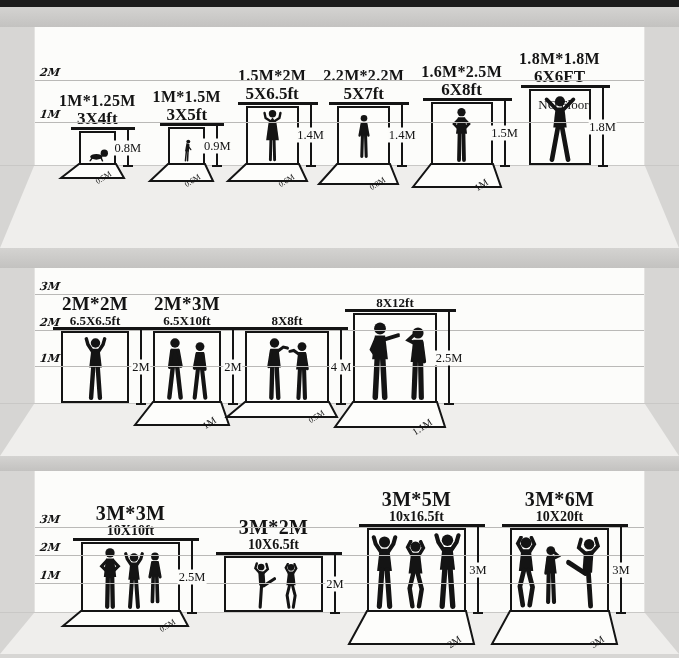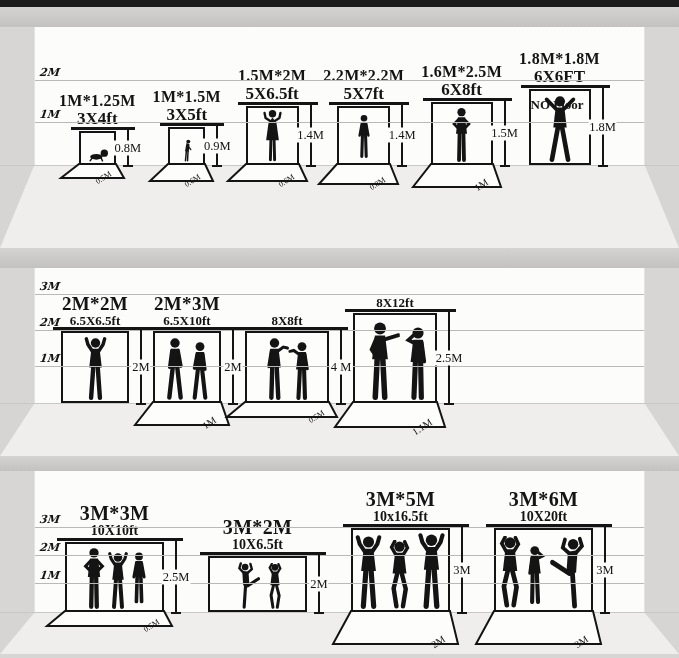--- a/index.html
+++ b/index.html
@@ -38,22 +38,22 @@
   .stage{position:relative;background:#fdfdfb;border:2px solid #141414;
          box-sizing:border-box;overflow:hidden;}
   .figs{position:absolute;left:0;right:0;bottom:1px;display:flex;
         justify-content:center;align-items:flex-end;}
   .fig{display:block;margin:0 -4px;}
   .fig.flip{transform:scaleX(-1);}
   .dim{position:absolute;top:-3px;bottom:-2px;right:-13px;width:2px;background:#141414;z-index:4;}
   .dim::after{content:"";position:absolute;left:-4px;bottom:0;width:10px;height:2px;background:#141414;}
   .dim-label{position:absolute;top:50%;left:50%;transform:translate(-50%,-50%);
              background:#fcfcfa;padding:0 1px;font-size:12.5px;white-space:nowrap;}
-  .nofloor{position:absolute;top:6px;left:0;right:0;text-align:left;
-           font-weight:bold;font-size:13px;z-index:2;}
+  .nofloor{position:absolute;top:6px;left:0;right:0;text-align:right;
+           font-weight:normal;font-size:13px;z-index:2;}
   .floor{position:absolute;top:100%;margin-top:-2px;z-index:2;}
   .floor text{font-family:"Liberation Serif",serif;}
 </style>
 </head>
 <body>
 
 <svg width="0" height="0" style="position:absolute" aria-hidden="true">
   <defs>
     <symbol id="p-stand" viewBox="0 0 100 200">
       <g stroke="#141414" fill="#141414" stroke-linecap="round">
@@ -431,21 +431,21 @@
       <div class="floorzone">
         <div class="fz-in"></div>
       </div>
     </div>
   </section>
 
   <section class="panel p2">
     <div class="band"></div>
     <div class="room">
       <div class="wall">
-        <div class="row" style="left: 30px; gap: 44px;">
+        <div class="row" style="left: 46px; gap: 44px;">
             <div class="bd">
               <div class="bd-title">3M*3M</div>
               <div class="bd-sub">10X10ft</div>
               <div class="stagewrap">
                 <div class="bar"></div>
                 <div class="stage" style="width: 99px; height: 70px;">
                   <div class="figs">
                     <svg class="fig" width="32" height="62" viewBox="0 0 100 200">
                       <use href="#p-hips"></use>
                     </svg>

